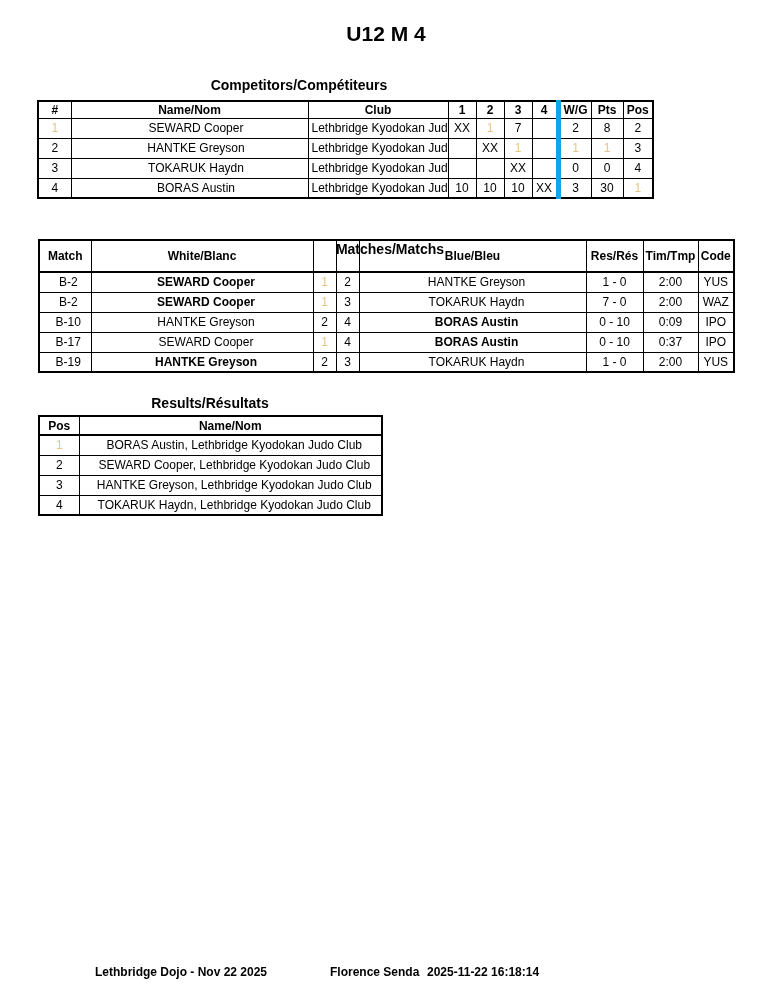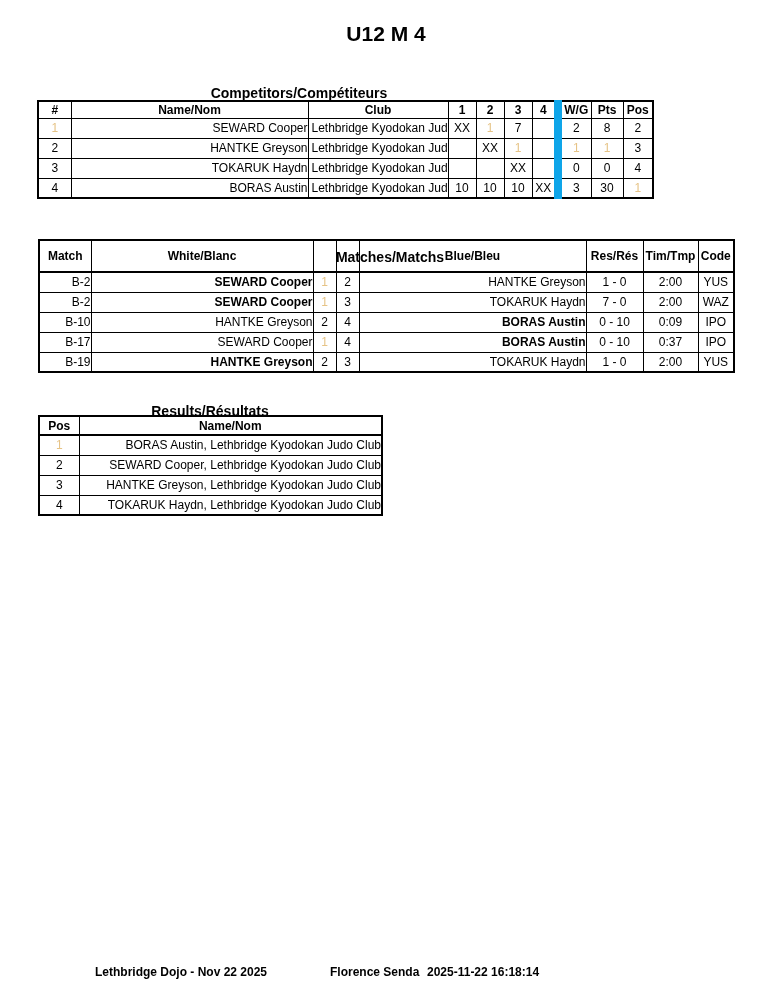--- a/index.html
+++ b/index.html
@@ -17,21 +17,20 @@
   .page-title {
     font-size: 21px; font-weight: 700;
     left: 386px; top: 22px;
     transform: translateX(-50%);
     white-space: nowrap;
   }
   .section-heading {
     font-size: 14px; font-weight: 700;
     transform: translateX(-50%);
     white-space: nowrap;
-    margin-top: 8px;
   }
   #competitors-heading { left: 299px; top: 77px; }
   #matches-heading    { left: 390px; top: 241px; }
   #results-heading    { left: 210px; top: 395px; }
 
   table {
     border-collapse: collapse;
     table-layout: fixed;
     font-size: 12px;
   }
@@ -39,29 +38,29 @@
   table { border-width: 2px; }
   th, td {
     padding: 0;
     white-space: nowrap;
     overflow: hidden;
     text-align: center;
     vertical-align: middle;
   }
   th { font-weight: 700; }
   td { font-weight: 400; }
-  .left { text-align: right; }
+  .left { text-align: center; }
 
   
   #competitors-table { left: 37px; top: 100px; width: 615px; }
   #competitors-table th { height: 17px; }
   #competitors-table td { height: 20px; }
   #competitors-table .col-name  { padding-left: 13px; }
   #competitors-table .col-club  { padding-left: 3px; }
-  .thick-left { border-left: 8px solid #0ea5e9; }
+  .thick-left { border-left: 5px solid #0ea5e9; }
 
   
   #matches-table { left: 38px; top: 239px; width: 695px; }
   #matches-table th { height: 32px; border-bottom: 2px solid #000; }
   #matches-table td { height: 20px; }
   #matches-table .col-match { padding-left: 6px; }
   #matches-table .col-fighter { padding-left: 8px; }
 
   
   #results-table { left: 38px; top: 415px; width: 343px; }

